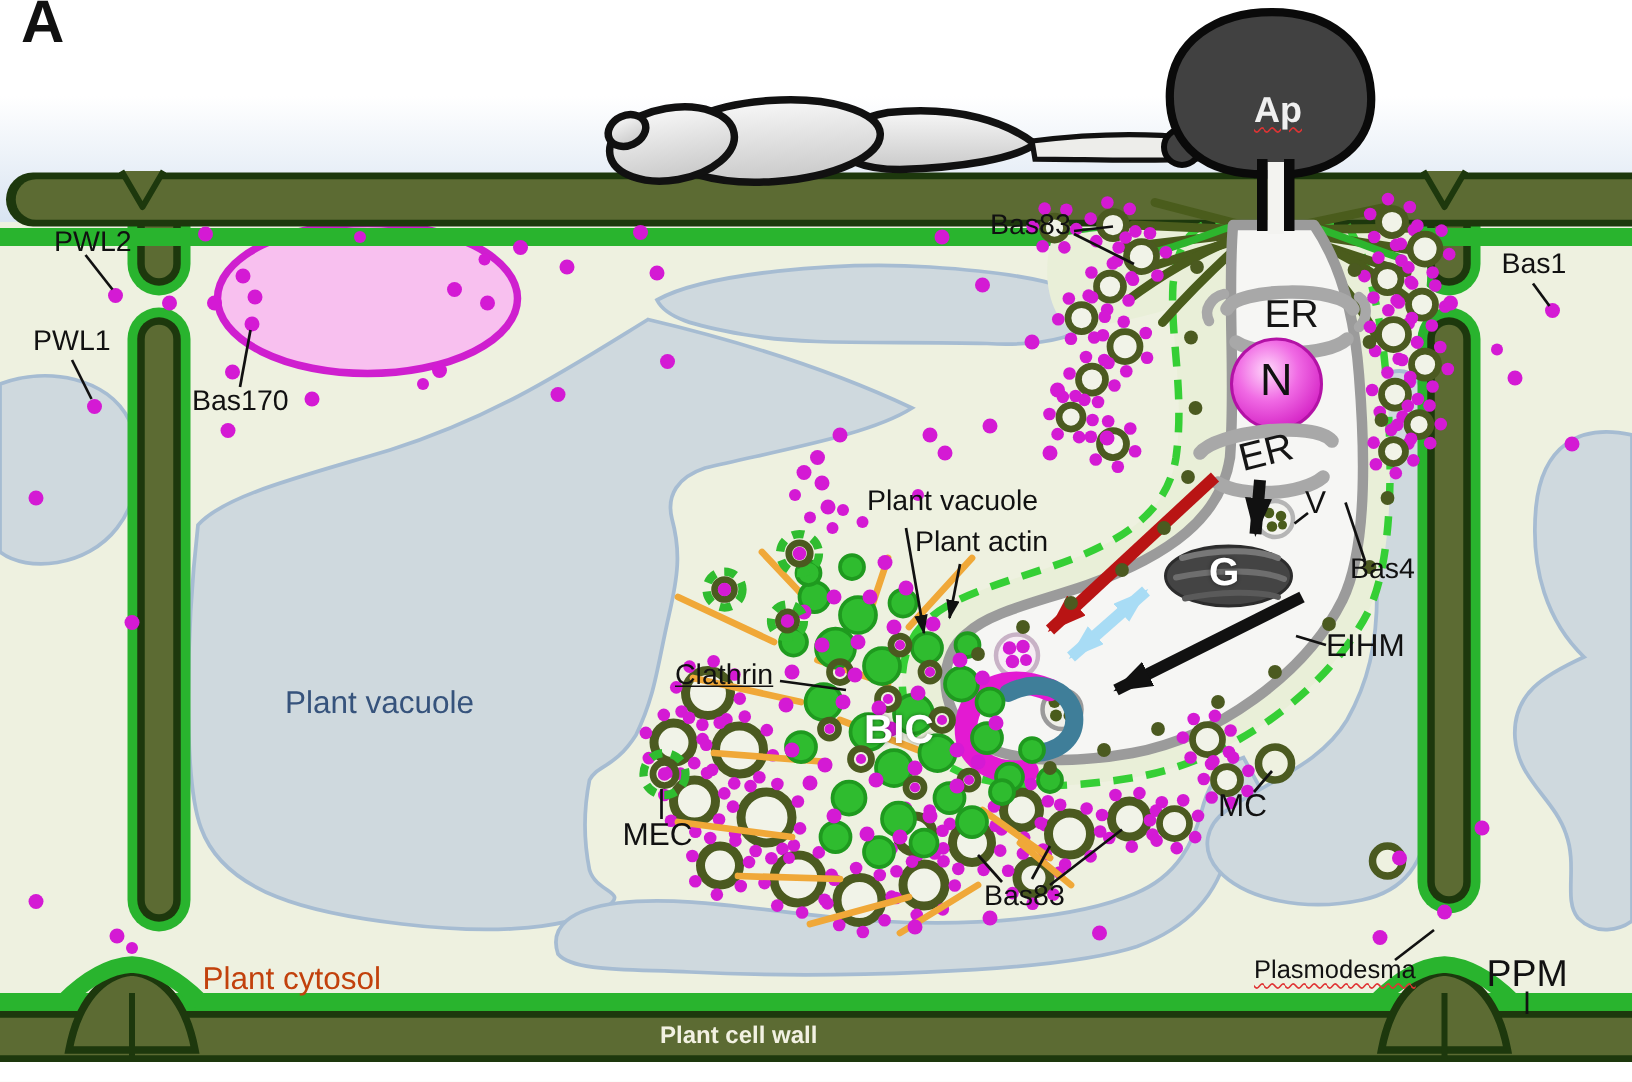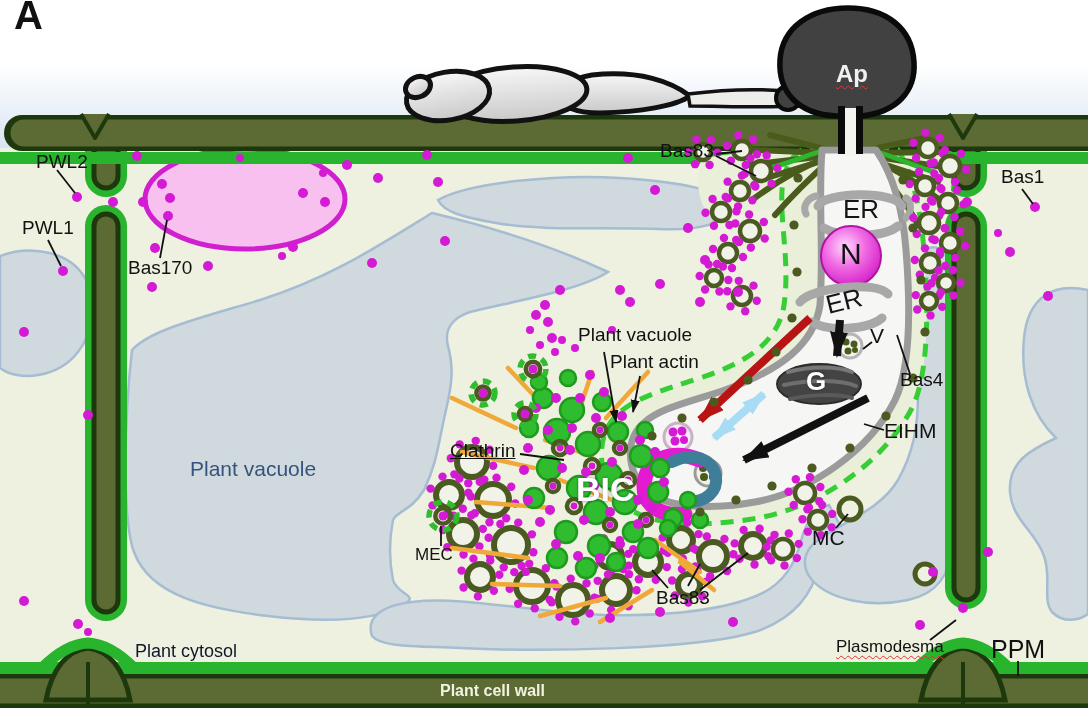--- a/index.html
+++ b/index.html
@@ -3,23 +3,23 @@
 <meta charset="utf-8">
 <style>
   html,body{margin:0;padding:0;background:#fff;}
   #stage{position:relative;width:1088px;height:721px;overflow:hidden;background:#fff;
          font-family:"Liberation Sans",sans-serif;}
   #fig{position:absolute;left:0;top:0;}
   .lbl{position:absolute;font-size:19px;color:#111;white-space:nowrap;line-height:1.05;}
   .panel{font-size:40px;font-weight:bold;}
   .nucleus-lbl{font-size:21px;font-weight:bold;color:#c415c4;text-align:center;width:160px;line-height:1.15;}
   .vacuole-lbl{font-size:21px;color:#36537c;}
-  .cytosol-lbl{font-size:18px;color:#0f172a;}
+  .cytosol-lbl{font-size:21px;color:#c2410c;}
   .wall-lbl{font-size:16px;font-weight:bold;color:#f2f1e2;}
-  .white-bold{font-weight:bold;color:#fff;font-size:34px;text-shadow:0 0 3px rgba(0,0,0,.45);}
+  .white-bold{font-weight:bold;color:#fff;font-size:27px;text-shadow:0 0 3px rgba(0,0,0,.45);}
   .organelle{font-size:26px;color:#151515;}
   .big{font-size:25px;}
   .wavy{text-decoration-line:underline;text-decoration-style:wavy;
         text-decoration-color:#e03333;text-decoration-thickness:1px;text-underline-offset:3px;}
   .ap-lbl{font-size:24px;color:#f0f0f0;}
   .rot{transform:rotate(-14deg);}
 </style>
 </head>
 <body>
 
@@ -717,21 +717,21 @@
 <div class="lbl" style="left:840px;top:238px;font-size:30px;">N</div>
 <div class="lbl organelle rot" style="left:826px;top:288px;">ER</div>
 <div class="lbl" style="left:870px;top:325px;font-size:21px;">V</div>
 <div class="lbl white-bold" style="left:806px;top:368px;font-size:26px;">G</div>
 <div class="lbl" style="left:900px;top:370px;">Bas4</div>
 <div class="lbl" style="left:884px;top:420px;font-size:21px;">EIHM</div>
 <div class="lbl" style="left:578px;top:325px;">Plant vacuole</div>
 <div class="lbl" style="left:610px;top:352px;">Plant actin</div>
 <div class="lbl" style="left:450px;top:441px;text-decoration:underline;">Clathrin</div>
 <div class="lbl white-bold" style="left:576px;top:472px;">BIC</div>
-<div class="lbl" style="left:415px;top:546px;font-size:17px;">MEC</div>
+<div class="lbl" style="left:415px;top:546px;font-size:21px;">MEC</div>
 <div class="lbl" style="left:656px;top:588px;">Bas83</div>
 <div class="lbl" style="left:812px;top:527px;font-size:21px;">MC</div>
 <div class="lbl vacuole-lbl" style="left:190px;top:458px;">Plant vacuole</div>
 <div class="lbl cytosol-lbl" style="left:135px;top:642px;">Plant cytosol</div>
 <div class="lbl wall-lbl" style="left:440px;top:683px;">Plant cell wall</div>
 <div class="lbl wavy" style="left:836px;top:638px;font-size:17px;">Plasmodesma</div>
 <div class="lbl big" style="left:991px;top:636px;">PPM</div>
 
 </div>
 

